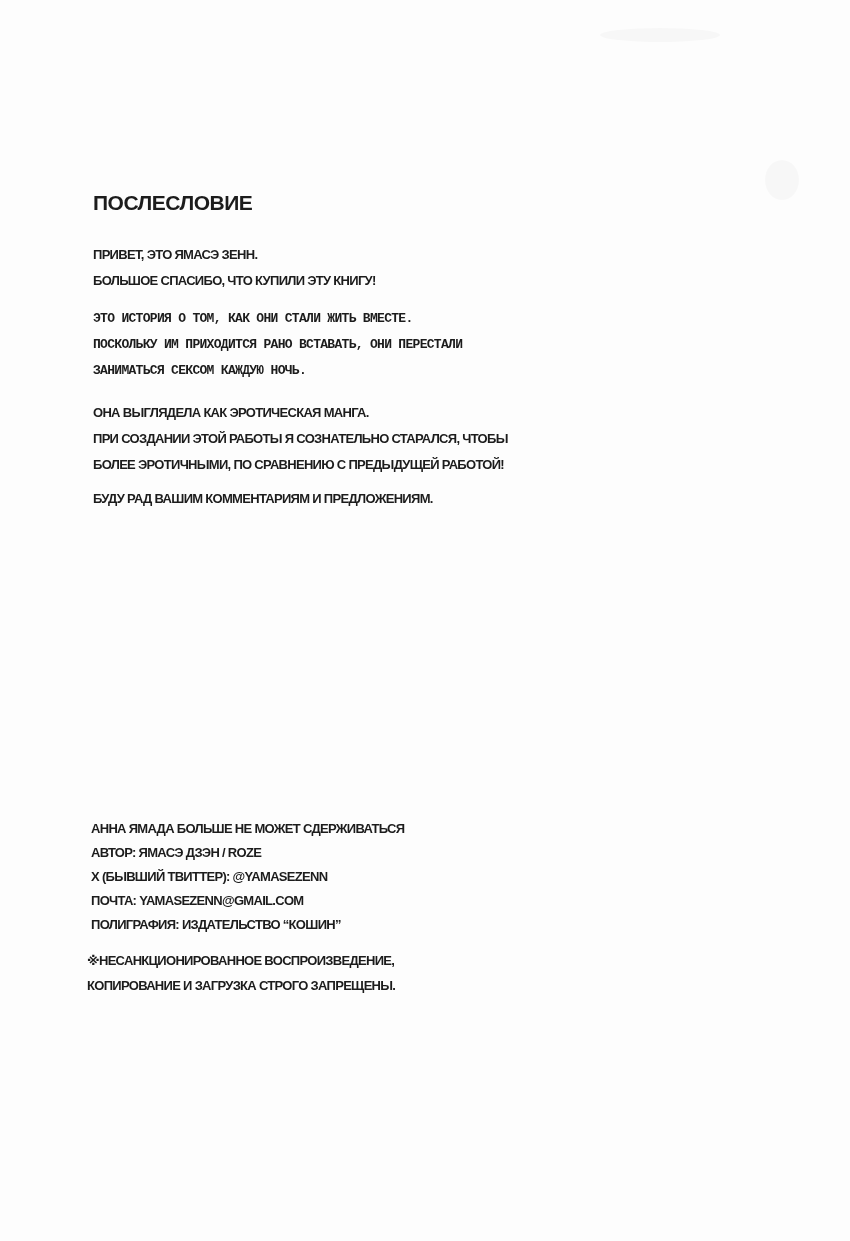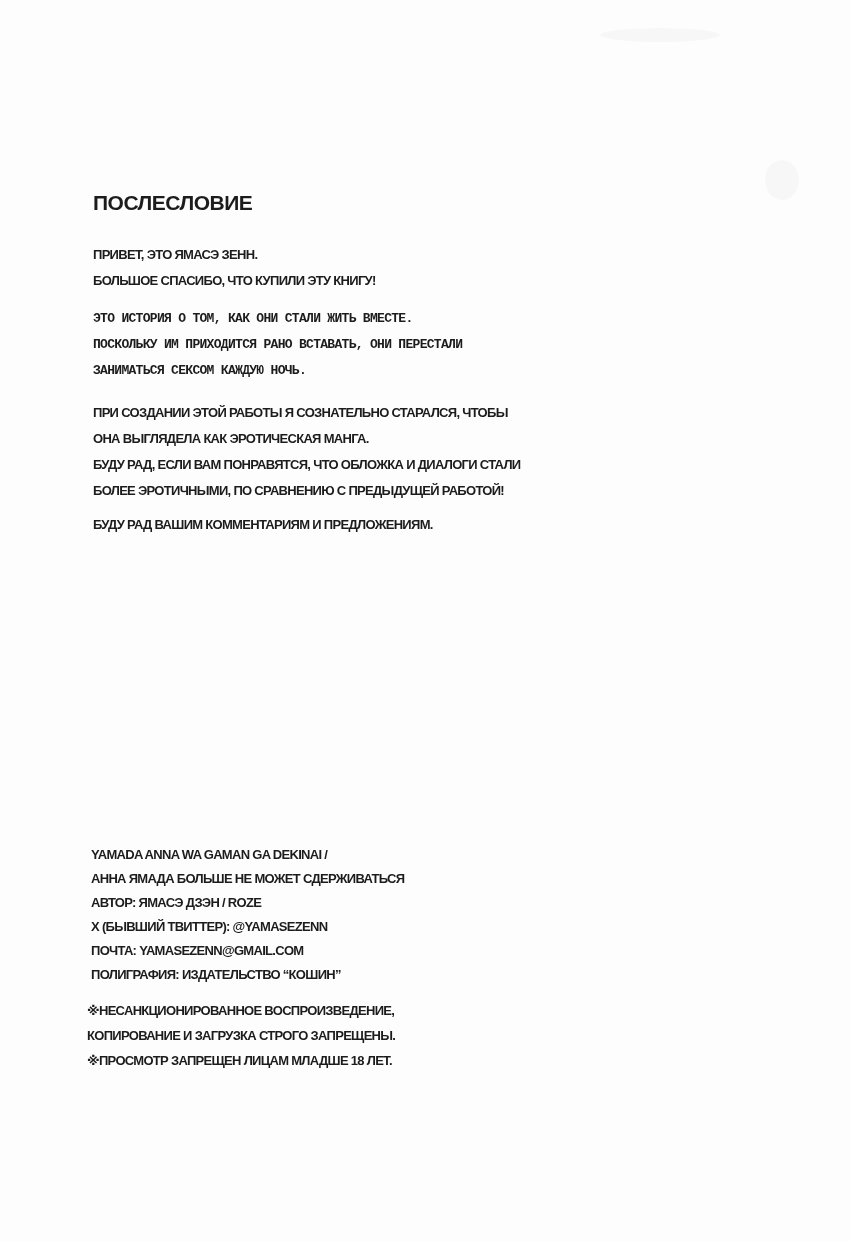--- a/index.html
+++ b/index.html
@@ -81,38 +81,35 @@
     <div class="line">БОЛЬШОЕ СПАСИБО, ЧТО КУПИЛИ ЭТУ КНИГУ!</div>
   </div>
 
   <div class="para para-2">
     <div class="line">ЭТО ИСТОРИЯ О ТОМ, КАК ОНИ СТАЛИ ЖИТЬ ВМЕСТЕ.</div>
     <div class="line">ПОСКОЛЬКУ ИМ ПРИХОДИТСЯ РАНО ВСТАВАТЬ, ОНИ ПЕРЕСТАЛИ</div>
     <div class="line">ЗАНИМАТЬСЯ СЕКСОМ КАЖДУЮ НОЧЬ.</div>
   </div>
 
   <div class="para para-3">
+    <div class="line">ОНА ВЫГЛЯДЕЛА КАК ЭРОТИЧЕСКАЯ МАНГА.</div>
     <div class="line">ПРИ СОЗДАНИИ ЭТОЙ РАБОТЫ Я СОЗНАТЕЛЬНО СТАРАЛСЯ, ЧТОБЫ</div>
-    <div class="line">ОНА ВЫГЛЯДЕЛА КАК ЭРОТИЧЕСКАЯ МАНГА.</div>
-    <div class="line">БУДУ РАД, ЕСЛИ ВАМ ПОНРАВЯТСЯ, ЧТО ОБЛОЖКА И ДИАЛОГИ СТАЛИ</div>
     <div class="line">БОЛЕЕ ЭРОТИЧНЫМИ, ПО СРАВНЕНИЮ С ПРЕДЫДУЩЕЙ РАБОТОЙ!</div>
   </div>
 
   <div class="para para-4">
     <div class="line">БУДУ РАД ВАШИМ КОММЕНТАРИЯМ И ПРЕДЛОЖЕНИЯМ.</div>
   </div>
 
   <div class="credits">
-    <div class="line">YAMADA ANNA WA GAMAN GA DEKINAI /</div>
     <div class="line">АННА ЯМАДА БОЛЬШЕ НЕ МОЖЕТ СДЕРЖИВАТЬСЯ</div>
     <div class="line">АВТОР: ЯМАСЭ ДЗЭН / ROZE</div>
     <div class="line">X (БЫВШИЙ ТВИТТЕР): @YAMASEZENN</div>
     <div class="line">ПОЧТА: YAMASEZENN@GMAIL.COM</div>
     <div class="line">ПОЛИГРАФИЯ: ИЗДАТЕЛЬСТВО “КОШИН”</div>
   </div>
 
   <div class="notice">
     <div class="line">※НЕСАНКЦИОНИРОВАННОЕ ВОСПРОИЗВЕДЕНИЕ,</div>
     <div class="line">КОПИРОВАНИЕ И ЗАГРУЗКА СТРОГО ЗАПРЕЩЕНЫ.</div>
-    <div class="line">※ПРОСМОТР ЗАПРЕЩЕН ЛИЦАМ МЛАДШЕ 18 ЛЕТ.</div>
   </div>
 
 </div>
 
 </body></html>

